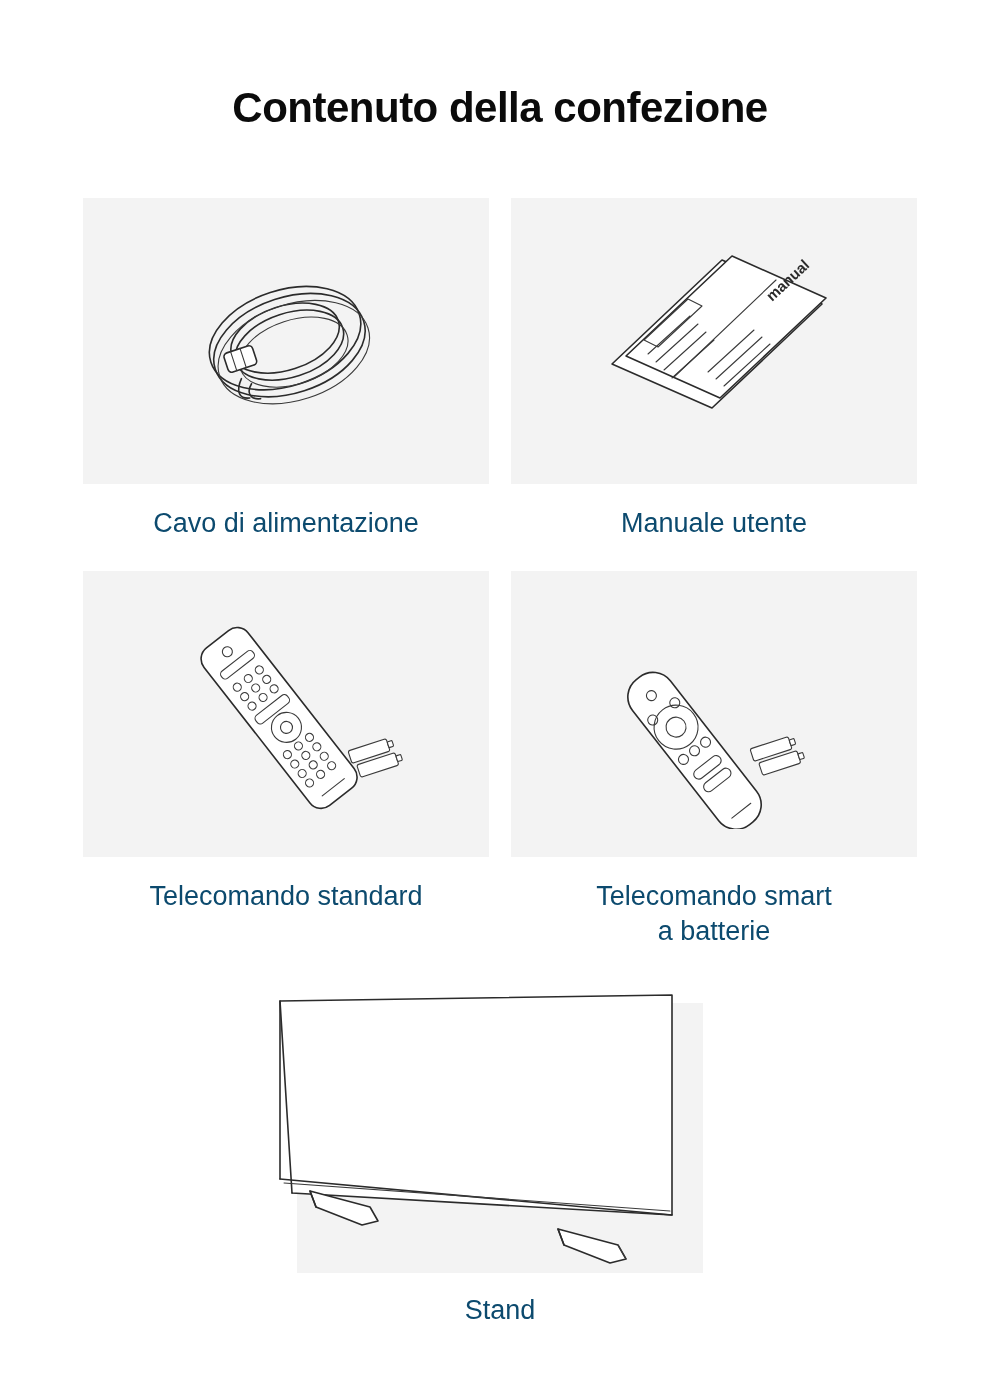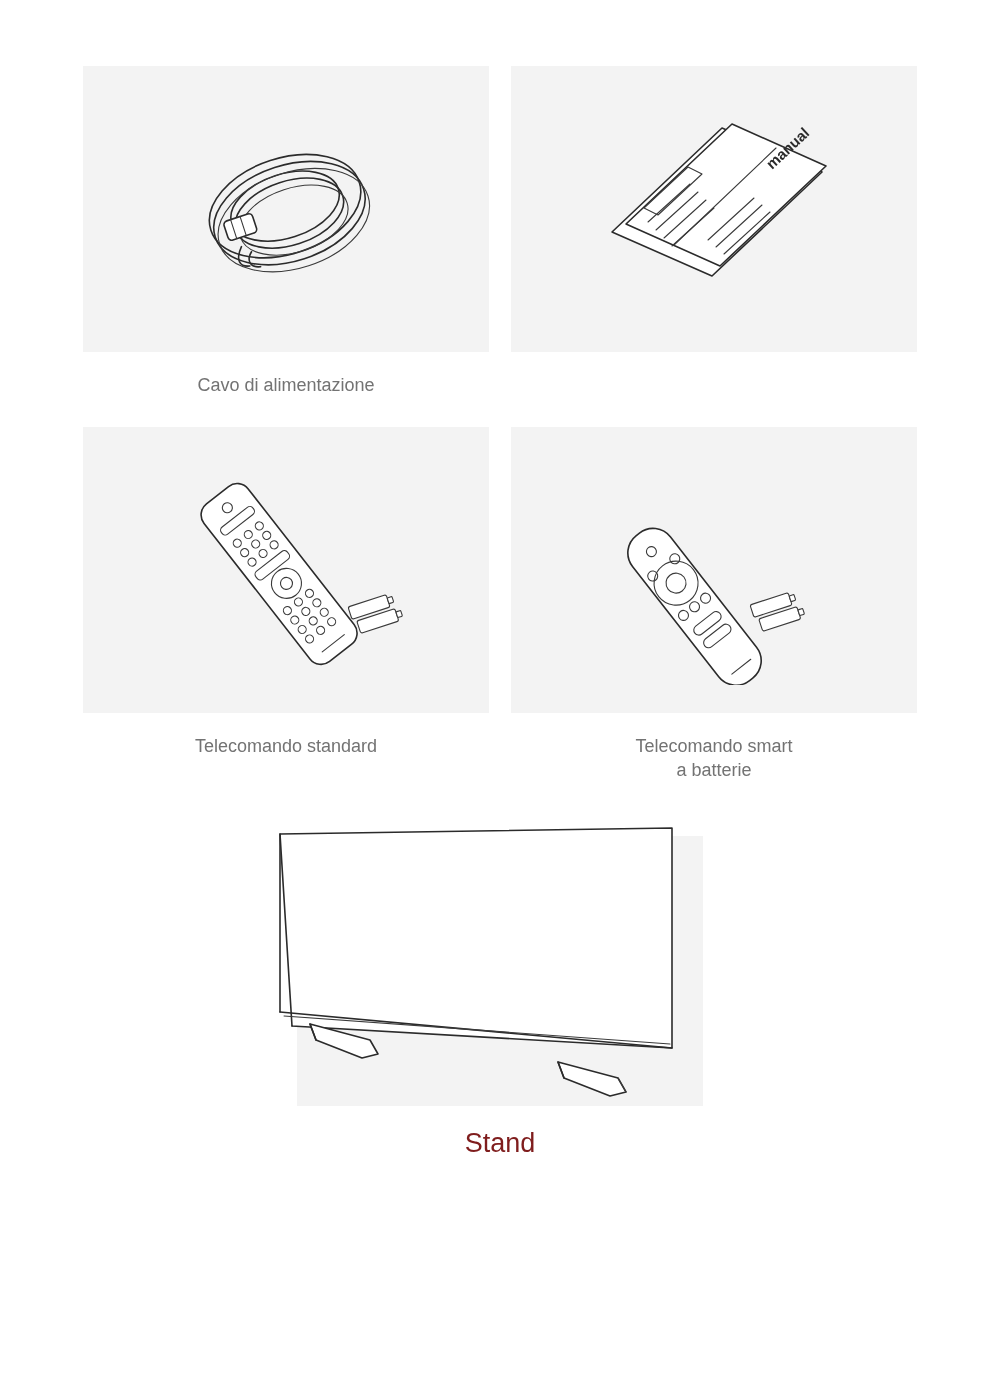--- a/index.html
+++ b/index.html
@@ -45,22 +45,22 @@
   .tile {
     width: 406px;
     height: 286px;
     background: #f3f3f3;
     display: flex;
     align-items: center;
     justify-content: center;
     box-sizing: border-box;
   }
   .caption {
-    font-size: 18px;
-    color: #737373;
+    font-size: 27px;
+    color: #0c4a6e;
     text-align: center;
     line-height: 1.3;
     margin-top: 22px;
     margin-bottom: 30px;
     max-width: 380px;
   }
   .stand-wrap {
     display: flex;
     flex-direction: column;
     align-items: center;
@@ -77,35 +77,36 @@
   }
   .stand-tile svg {
     position: absolute;
     left: 50%;
     top: 50%;
     transform: translate(-50%, -50%);
     overflow: visible;
   }
   .caption-stand {
     font-size: 27px;
-    color: #7f1d1d;
+    color: #0c4a6e;
     text-align: left;
     margin-top: 22px;
   }
   svg { display: block; }
   .ln { fill: none; stroke: #2b2b2b; stroke-width: 1.6; stroke-linecap: round; stroke-linejoin: round; }
   .ln-thin { fill: none; stroke: #3a3a3a; stroke-width: 1.1; stroke-linecap: round; stroke-linejoin: round; }
   .fl-white { fill: #ffffff; stroke: #2b2b2b; stroke-width: 1.6; stroke-linejoin: round; }
   .fl-white-thin { fill: #ffffff; stroke: #3a3a3a; stroke-width: 1.1; stroke-linejoin: round; }
 </style>
 </head>
 <body>
 
 <div class="page">
 
+  <h1 class="page-title">Contenuto della confezione</h1>
 
   <div class="grid">
 
     <div class="cell">
       <div class="tile">
         <svg width="300" height="230" viewBox="0 0 300 230">
           <g transform="rotate(-18 150 115)">
             <ellipse class="ln" cx="150" cy="112" rx="78" ry="48"></ellipse>
             <ellipse class="ln" cx="150" cy="112" rx="56" ry="32"></ellipse>
             <ellipse class="ln" cx="152" cy="120" rx="78" ry="48"></ellipse>
@@ -143,20 +144,21 @@
             <path class="ln-thin" d="M40 84 L84 43 L98 50 L54 91 Z"></path>
 
             <path class="ln-thin" d="M104 116 L150 74"></path>
             <path class="ln-thin" d="M112 123 L158 81"></path>
             <path class="ln-thin" d="M120 130 L166 88"></path>
 
             <text x="168" y="46" transform="rotate(-43 168 46)" font-family="Liberation Sans, sans-serif" font-size="15" font-weight="bold" fill="#2b2b2b">manual</text>
           </g>
         </svg>
       </div>
+      <div class="caption">Manuale utente</div>
     </div>
 
     <div class="cell">
       <div class="tile">
         <svg width="300" height="230" viewBox="0 0 300 230">
           <g transform="rotate(-38 140 115)">
             <rect class="fl-white" x="112" y="20" width="56" height="200" rx="14"></rect>
             <circle class="ln-thin" cx="140" cy="36" r="5"></circle>
             <rect class="ln-thin" x="120" y="48" width="40" height="9" rx="4"></rect>
             <g>

